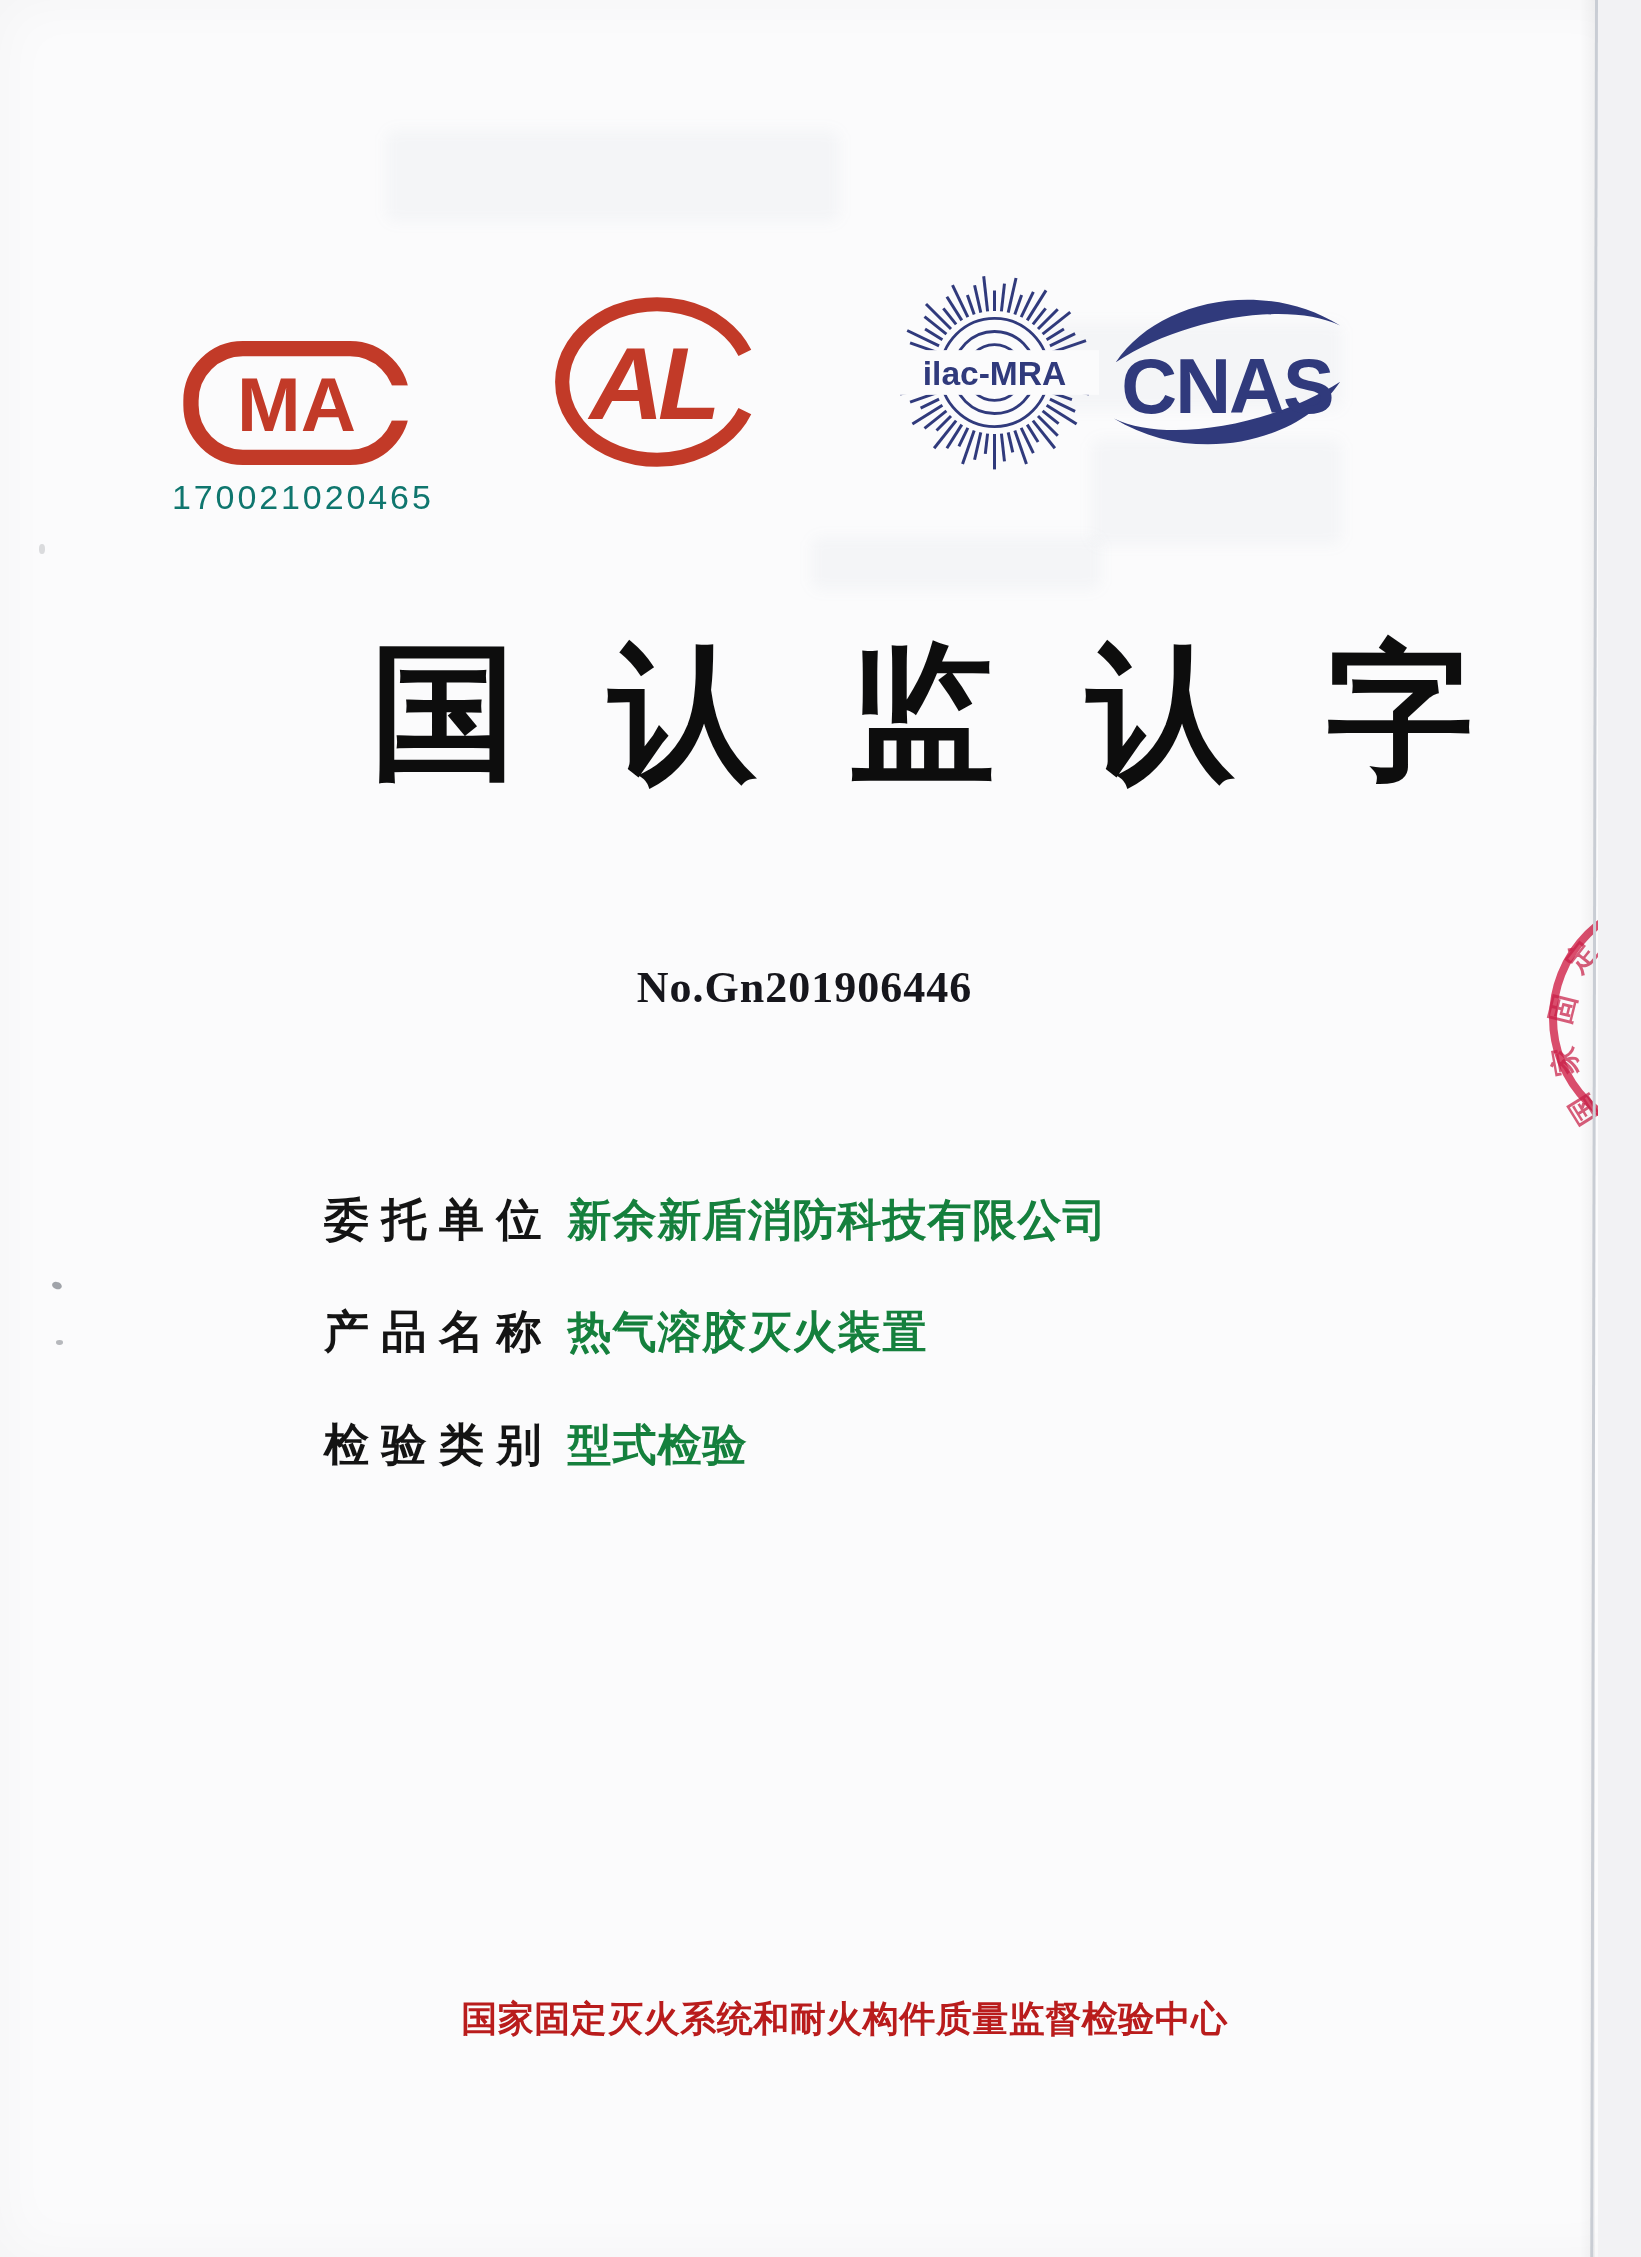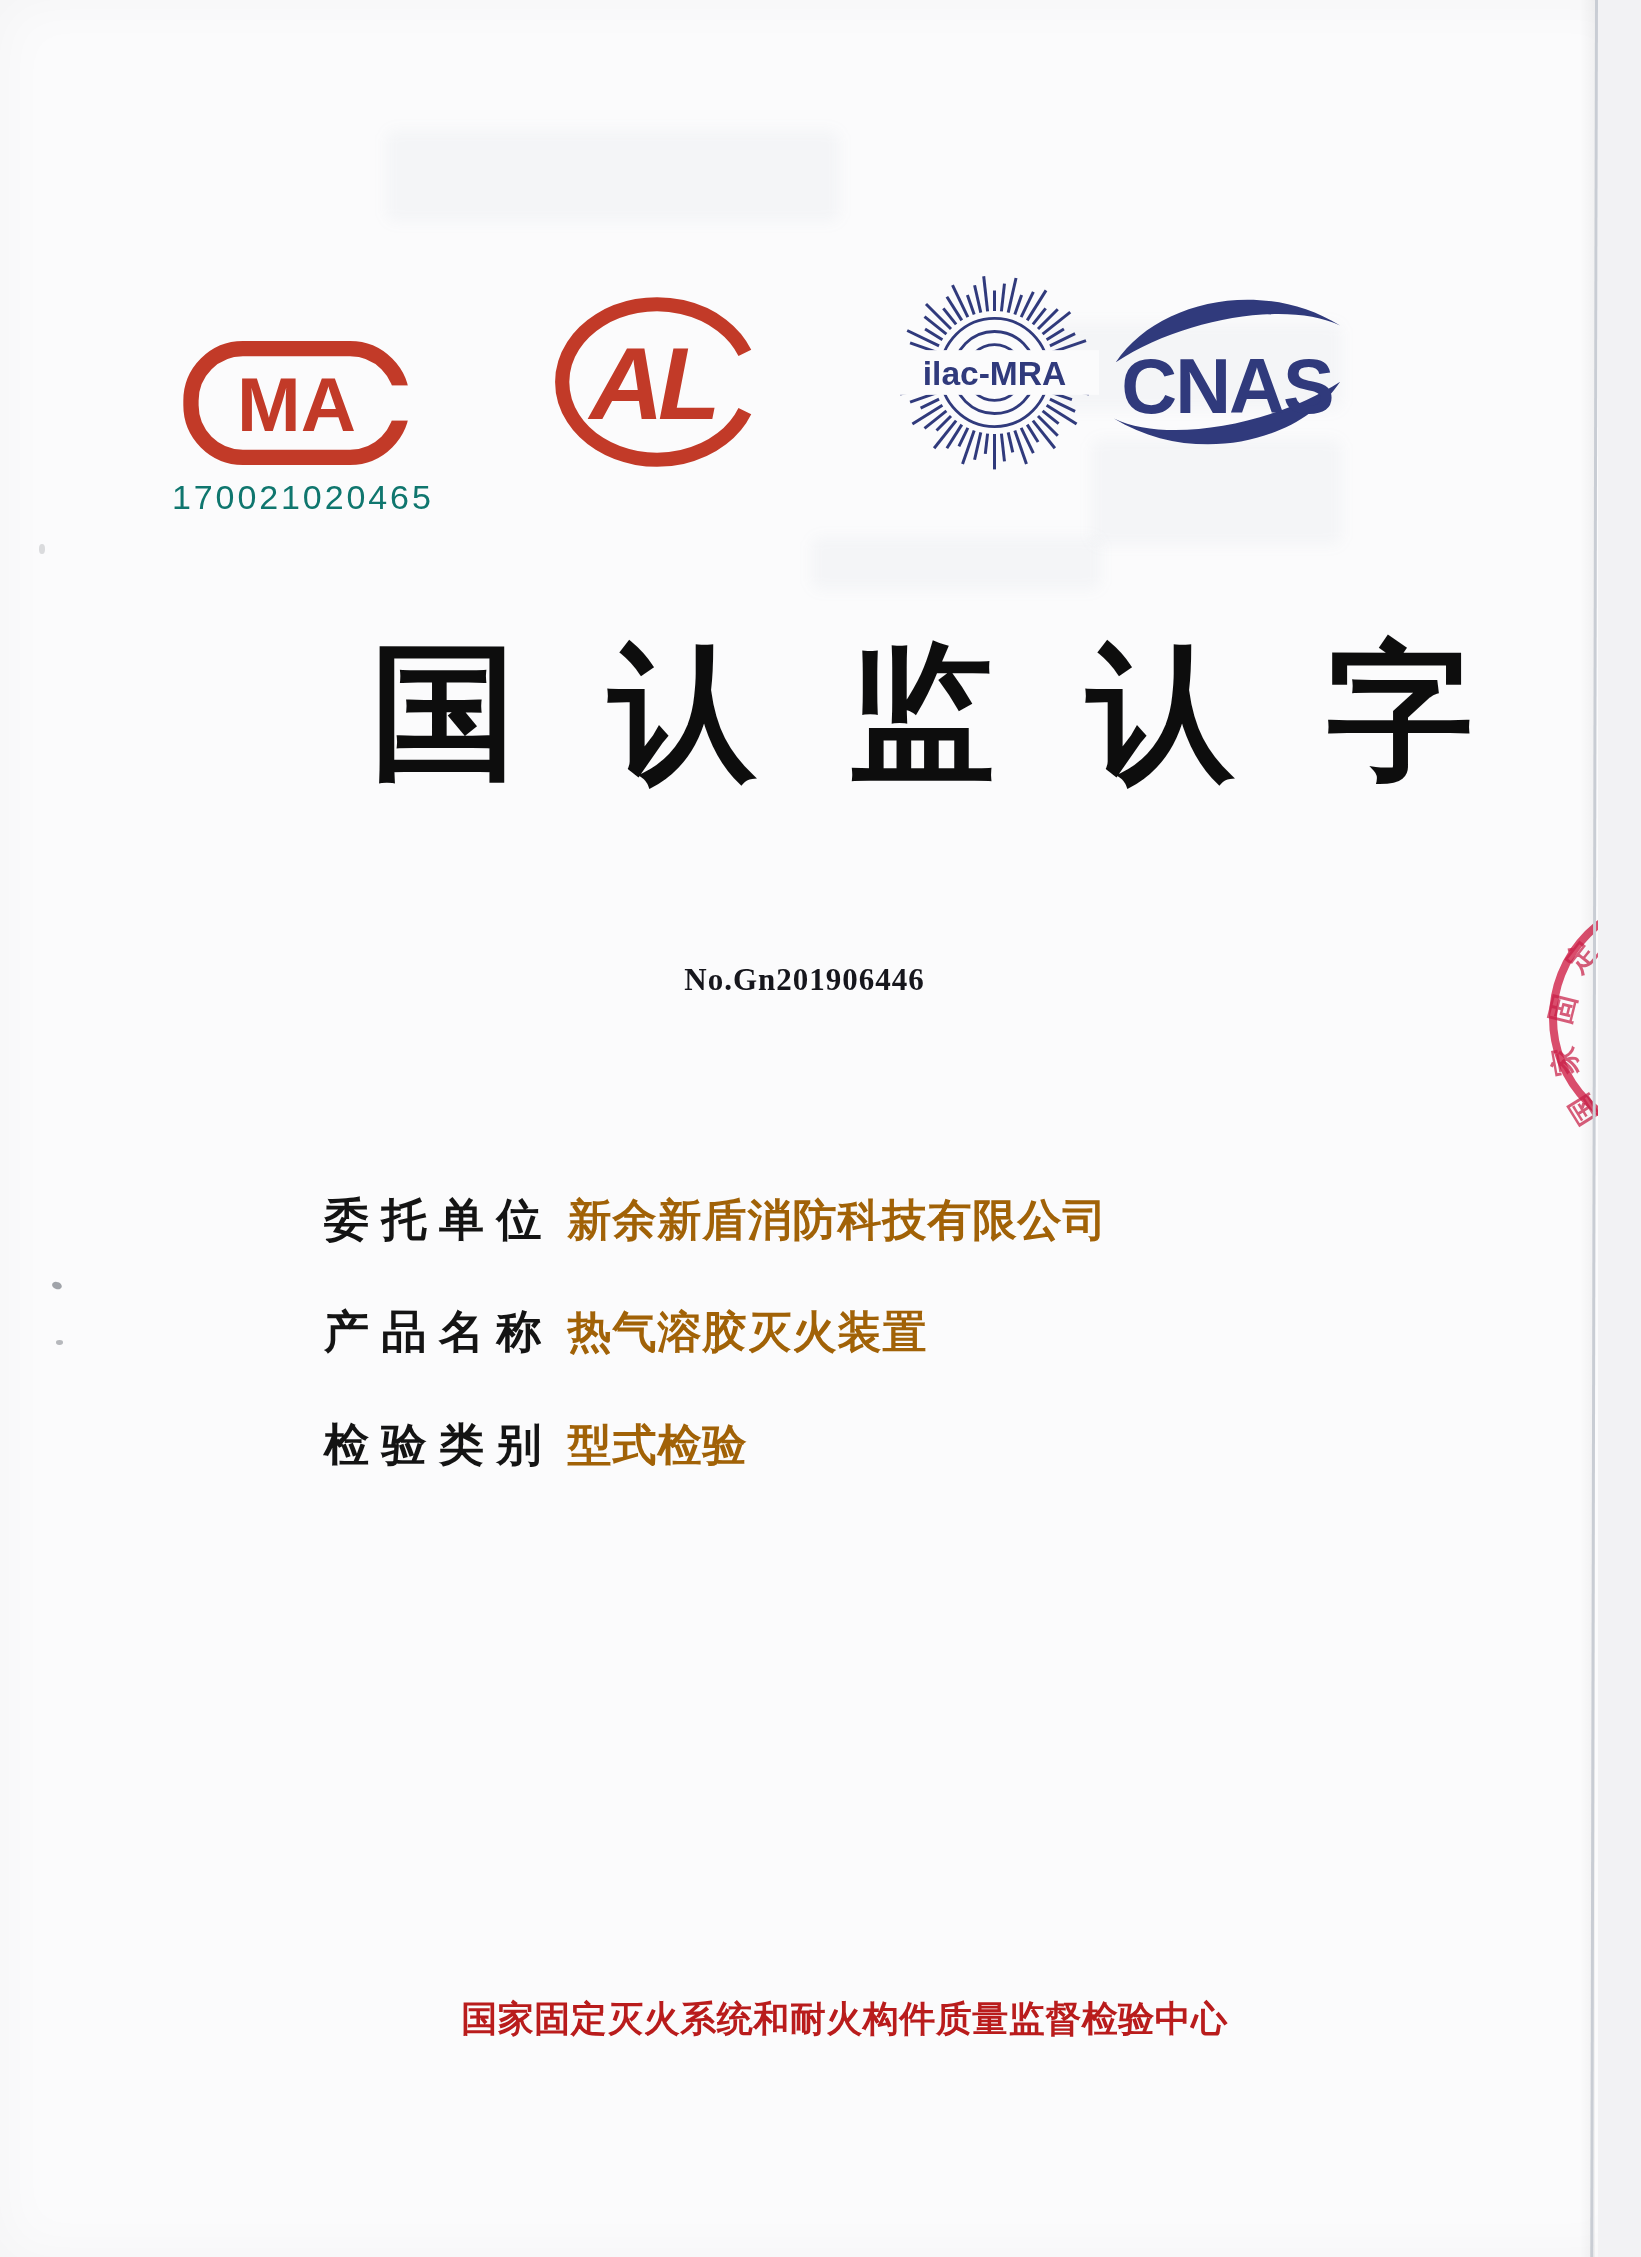--- a/index.html
+++ b/index.html
@@ -26,25 +26,25 @@
   .ilac-block{position:absolute;left:890px;top:270px;width:209px;height:205px;}
   .cnas-logo{position:absolute;left:1110px;top:283px;width:234px;height:178px;}
   .cnas-text{position:absolute;left:1348px;top:278px;width:261px;
     color:#303a7c;font-weight:700;font-size:27px;line-height:38px;letter-spacing:1.9px;}
   .cnas-text .latin{letter-spacing:1px;font-size:28px;}
   
   .report-title{position:absolute;left:370px;top:632px;
     font-size:147px;font-weight:900;color:#0d0d0d;letter-spacing:92px;line-height:1.1;white-space:nowrap;}
   
   .report-no{position:absolute;left:0;top:962px;width:1609px;text-align:center;
-    font-family:"Liberation Serif", serif;font-weight:700;font-size:31px;color:#16161c;letter-spacing:1px;}
+    font-family:"Liberation Serif", serif;font-weight:700;font-size:44px;color:#16161c;letter-spacing:1px;}
   
   .field-row{position:absolute;left:324px;display:flex;align-items:baseline;gap:26px;white-space:nowrap;}
   .field-row .lbl{font-size:45px;font-weight:700;color:#141414;}
-  .field-row .val{font-size:44px;font-weight:700;color:#a16207;letter-spacing:1px;}
+  .field-row .val{font-size:44px;font-weight:700;color:#15803d;letter-spacing:1px;}
   #field-row-0{top:1190px;} #field-row-1{top:1302px;} #field-row-2{top:1415px;}
   
   .footer-org{position:absolute;left:0;top:1995px;width:1609px;text-align:center;
     font-size:36px;font-weight:700;color:#b91c1c;letter-spacing:0.5px;padding-left:40px;}
   
   .stamp-ring{position:absolute;left:1549px;top:895px;width:230px;height:230px;
     border:8.7px solid rgba(209,38,76,0.82);border-radius:50%;}
   .stamp-char{position:absolute;font-size:29px;font-weight:700;color:rgba(200,30,70,0.72);}
   #stamp-char-0{left:1567px;top:937px;transform:rotate(-52deg);}
   #stamp-char-1{left:1549px;top:989px;transform:rotate(-76deg);}

